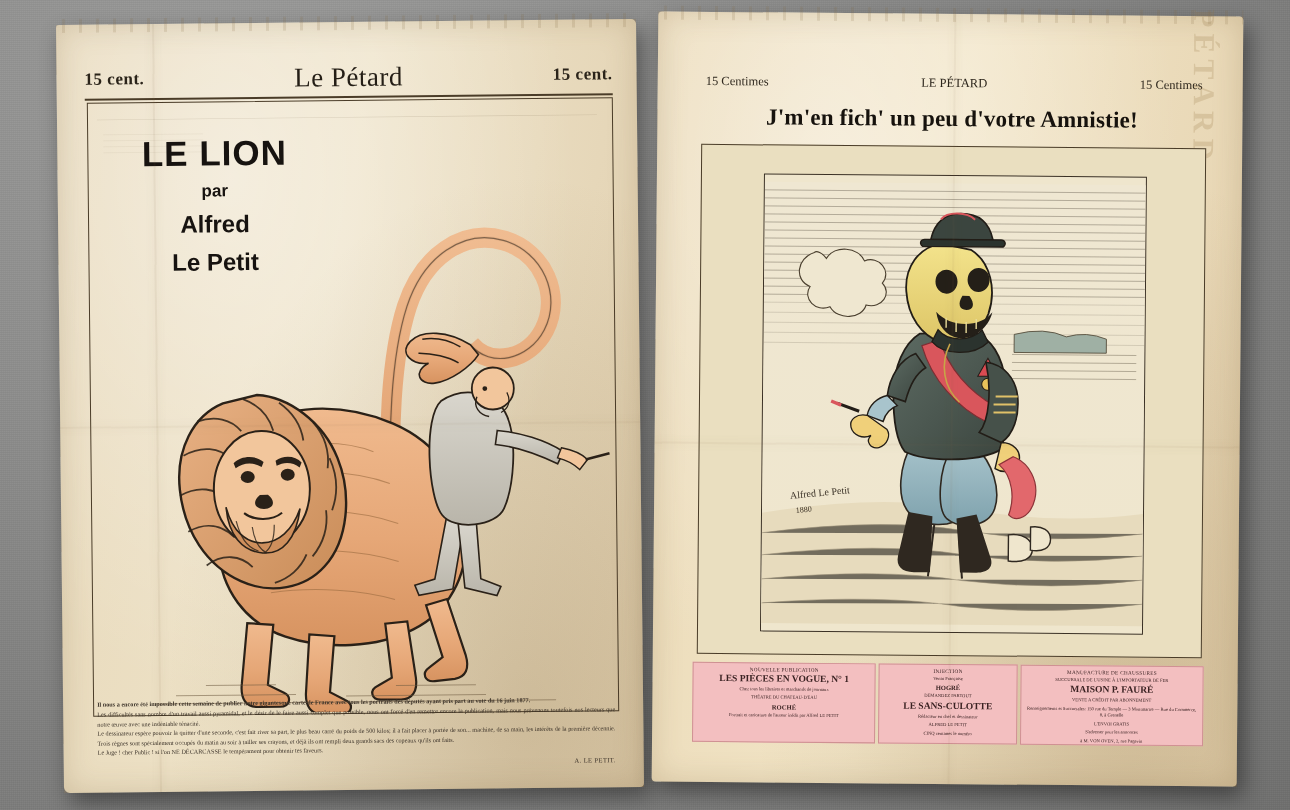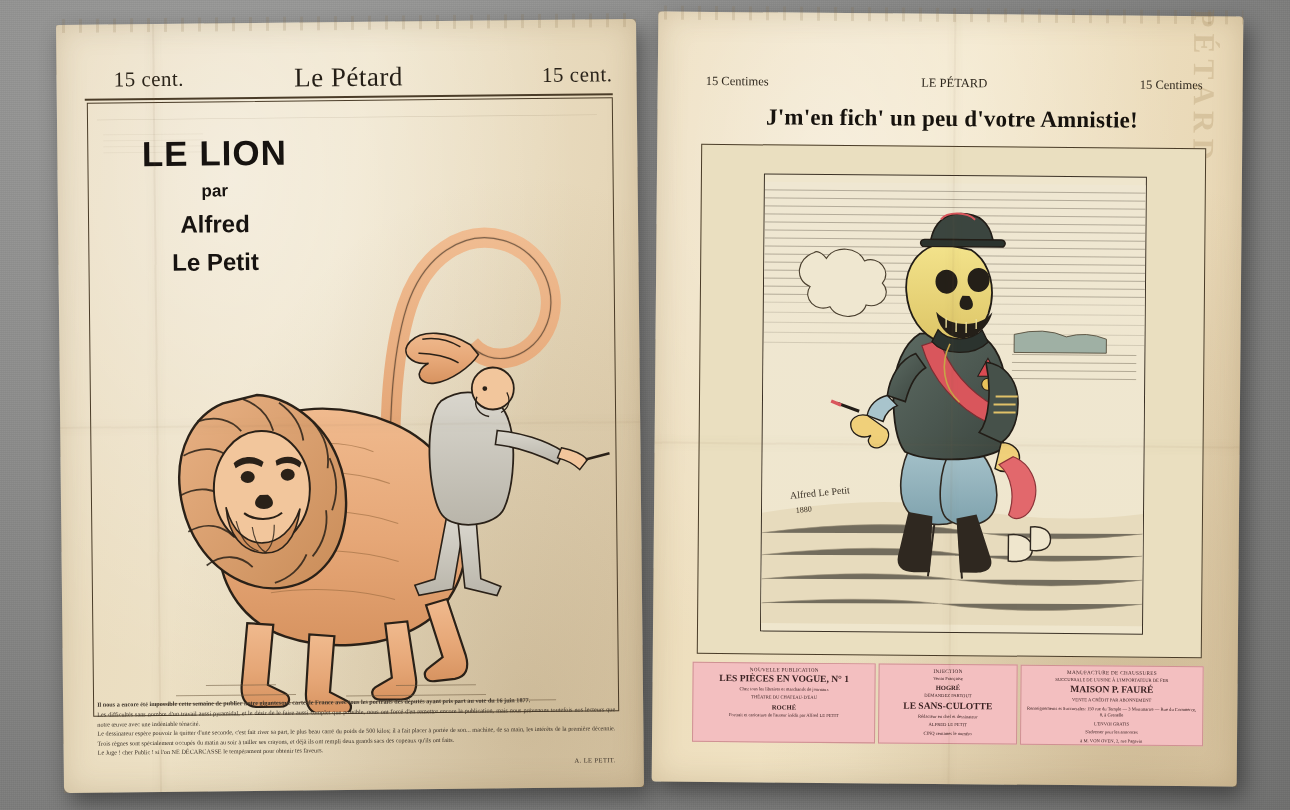--- a/index.html
+++ b/index.html
@@ -52,21 +52,21 @@
   #sheet-left .inner-frame{
     position:absolute;left:30px;top:78px;right:24px;bottom:76px;
     border:1.5px solid #4a3c28;
   }
   .masthead{
     position:absolute;left:28px;right:24px;top:38px;height:34px;
     display:flex;align-items:center;justify-content:space-between;
   }
   .price{
     font-family:"Liberation Serif", serif;
-    font-weight:normal;font-size:21px;color:#2b241a;letter-spacing:.5px;margin-left:29px;
+    font-weight:bold;font-size:17px;color:#2b241a;letter-spacing:.5px;
   }
   .title-petard{
     font-family:"Liberation Serif", serif;
     font-size:27px;color:#241e16;letter-spacing:.5px;
   }
   .rule{
     position:absolute;left:28px;right:24px;top:74px;height:1.5px;background:#4a3c28;
   }
   .lion-title{
     position:absolute;left:52px;top:112px;width:210px;text-align:center;color:#171310;

